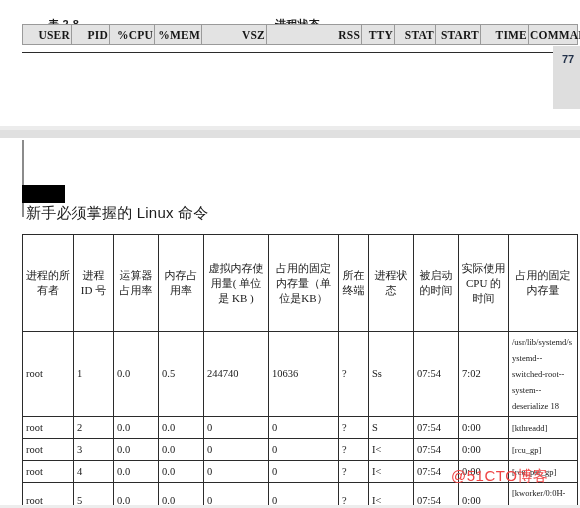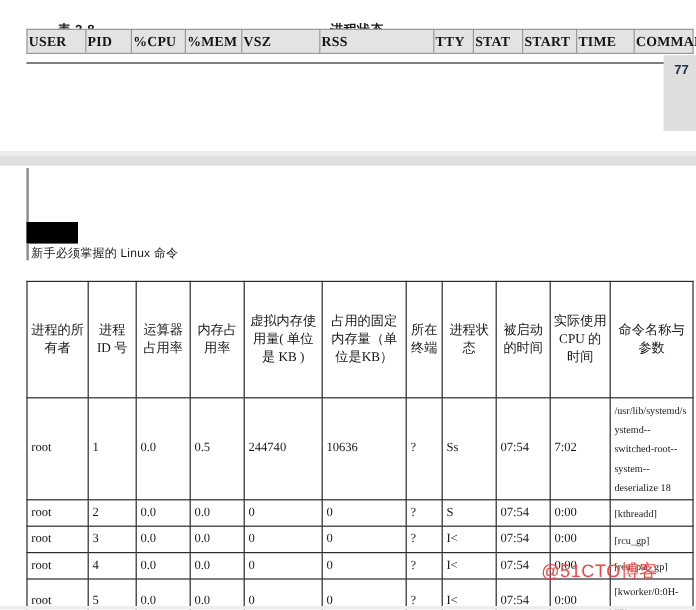--- a/index.html
+++ b/index.html
@@ -46,21 +46,21 @@
     position: absolute;
     left: 22px; top: 24px;
     width: 556px;
     border-collapse: collapse;
     table-layout: fixed;
     background: #e3e3e3;
   }
   .ps-head-table td {
     border: 1px solid #9a9a9a;
     background: #e3e3e3;
-    text-align: left;
+    text-align: right;
     vertical-align: middle;
     height: 19px;
     font-size: 11.5px;
     font-weight: 700;
     font-family: "Liberation Serif", "DejaVu Serif", serif;
     letter-spacing: 0.2px;
     color: #161616;
     padding: 0 1px;
     white-space: nowrap;
   }
@@ -121,21 +121,21 @@
     position: absolute;
     left: 22px; top: 185px;
     width: 43px; height: 18px;
     background: #000000;
   }
 
   
   .section-heading {
     position: absolute;
     left: 26px; top: 204px;
-    font-size: 10px;
+    font-size: 15px;
     font-family: "Liberation Sans", "DejaVu Sans", sans-serif;
     color: #1a1a1a;
     white-space: nowrap;
     letter-spacing: 0.2px;
   }
 
   
   .proc-table {
     position: absolute;
     left: 22px; top: 234px;
@@ -247,21 +247,21 @@
       <th style="width:46px">进程的所有者</th>
       <th style="width:35px">进程 ID 号</th>
       <th style="width:40px">运算器占用率</th>
       <th style="width:40px">内存占用率</th>
       <th style="width:60px">虚拟内存使用量( 单位是 KB )</th>
       <th style="width:65px">占用的固定内存量（单位是KB）</th>
       <th style="width:25px">所在终端</th>
       <th style="width:40px">进程状态</th>
       <th style="width:40px">被启动的时间</th>
       <th style="width:45px">实际使用 CPU 的时间</th>
-      <th>命令名称与参数</th>
+      <th>占用的固定内存量</th>
     </tr>
   </thead>
   <tbody>
       <tr class="tall">
         <td>root</td>
         <td>1</td>
         <td>0.0</td>
         <td>0.5</td>
         <td>244740</td>
         <td>10636</td>

